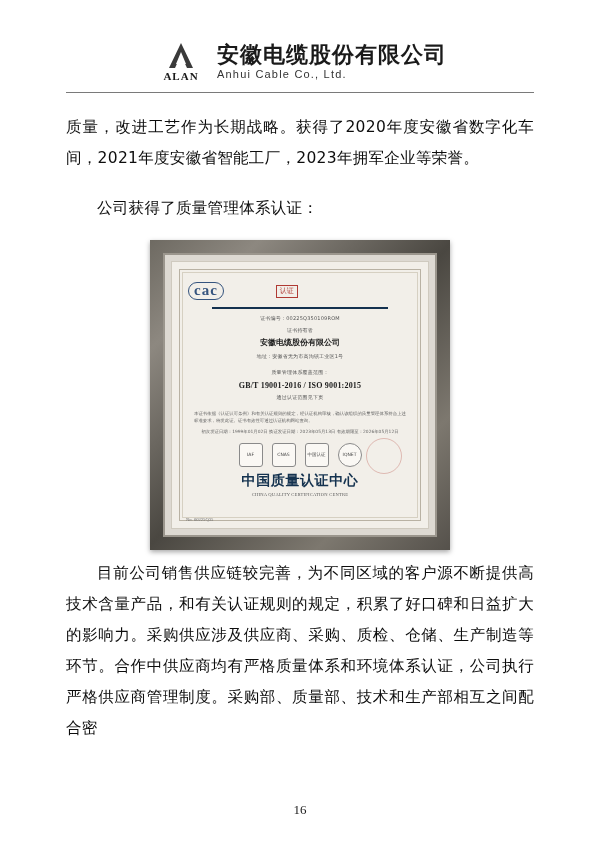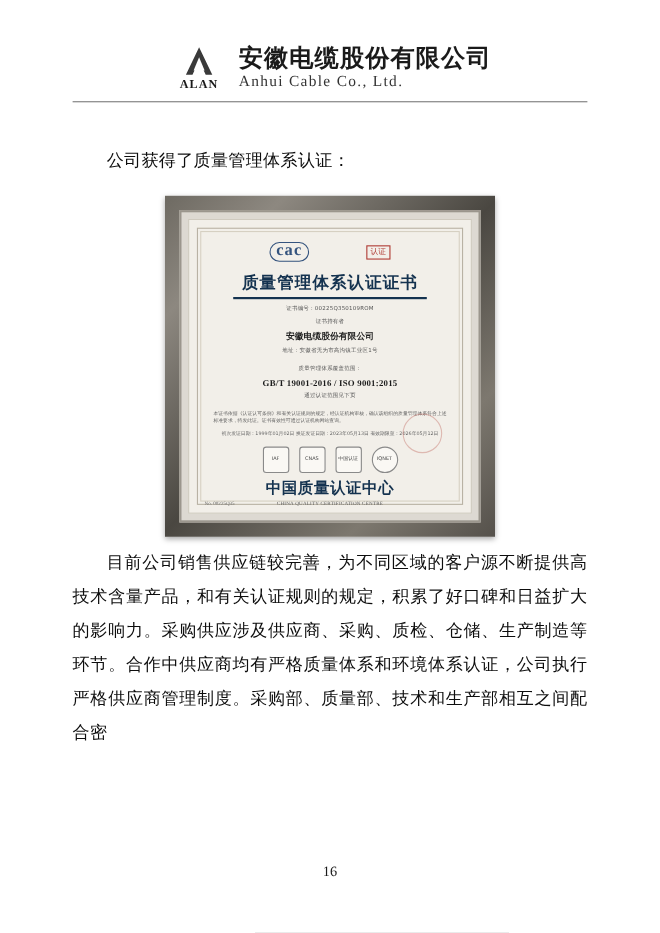--- a/index.html
+++ b/index.html
@@ -53,22 +53,22 @@
   }
   .logo-cn {
     font-family: "DejaVu Sans", sans-serif;
     font-size: 22px;
     font-weight: bold;
     letter-spacing: 1px;
     color: #1a1a1a;
     white-space: nowrap;
   }
   .logo-en {
-    font-family: Liberation Serif, serif;
-    font-size: 14px;
+    font-family: Liberation Sans, sans-serif;
+    font-size: 11px;
     letter-spacing: 1.2px;
     color: #333333;
     margin-top: 3px;
     white-space: nowrap;
   }
   .header-rule {
     position: absolute;
     top: 92px;
     left: 66px;
     width: 468px;
@@ -140,21 +140,20 @@
   .cert-body {
     position: relative;
     padding: 16px 16px 0 16px;
     text-align: center;
     font-family: "DejaVu Sans", sans-serif;
     color: #2a2a2a;
   }
   .cac-row {
     display: flex;
     align-items: center;
-    justify-content: center;
     gap: 52px;
     height: 26px;
   }
   .cac-logo {
     font-family: "Liberation Serif", serif;
     font-size: 15px;
     font-weight: bold;
     letter-spacing: 1px;
     color: #35547e;
     border: 1px solid #35547e;
@@ -273,21 +272,21 @@
     font-size: 16px;
     font-weight: bold;
     color: #0d0d0d;
     margin-top: 26px;
     letter-spacing: 0.5px;
   }
 
   
   .page-number {
     position: absolute;
-    bottom: 48px;
+    bottom: 30px;
     left: 0;
     width: 100%;
     text-align: center;
     font-family: "Liberation Serif", serif;
     font-size: 13px;
     color: #1a1a1a;
   }
 </style>
 </head>
 <body>
@@ -306,37 +305,37 @@
       <div class="logo-text">
         <div class="logo-cn">安徽电缆股份有限公司</div>
         <div class="logo-en">Anhui Cable Co., Ltd.</div>
       </div>
     </div>
   </div>
   <div class="header-rule"></div>
 
   <div class="content">
 
+    <p class="para">质量，改进工艺作为长期战略。获得了2020年度安徽省数字化车间，2021年度安徽省智能工厂，2023年拥军企业等荣誉。</p>
 
     <p class="para indent gap-top-10">公司获得了质量管理体系认证：</p>
 
     <div class="cert-figure">
       <div class="cert-frame">
         <div class="cert-frame-inner">
           <div class="cert-paper">
             <div class="cert-border"></div>
             <div class="cert-border2"></div>
 
             <div class="cert-body">
               <div class="cac-row">
                 <div class="cac-logo">cac</div>
                 <div class="cert-stamp">认证</div>
               </div>
 
-              <div class="cert-title">质量管理体系认证证书</div>
               <div class="cert-title-underline"></div>
 
               <div class="cert-line sm" style="margin-top:5px;">证书编号：00225Q350109ROM</div>
               <div class="cert-line sm" style="margin-top:3px;">证书持有者</div>
               <div class="cert-company">安徽电缆股份有限公司</div>
               <div class="cert-line sm" style="margin-top:4px;">地址：安徽省无为市高沟镇工业区1号</div>
 
               <div class="cert-line sm" style="margin-top:7px;">质量管理体系覆盖范围：</div>
               <div class="cert-std">GB/T 19001-2016 / ISO 9001:2015</div>
               <div class="cert-line sm" style="margin-top:3px;">通过认证范围见下页</div>

